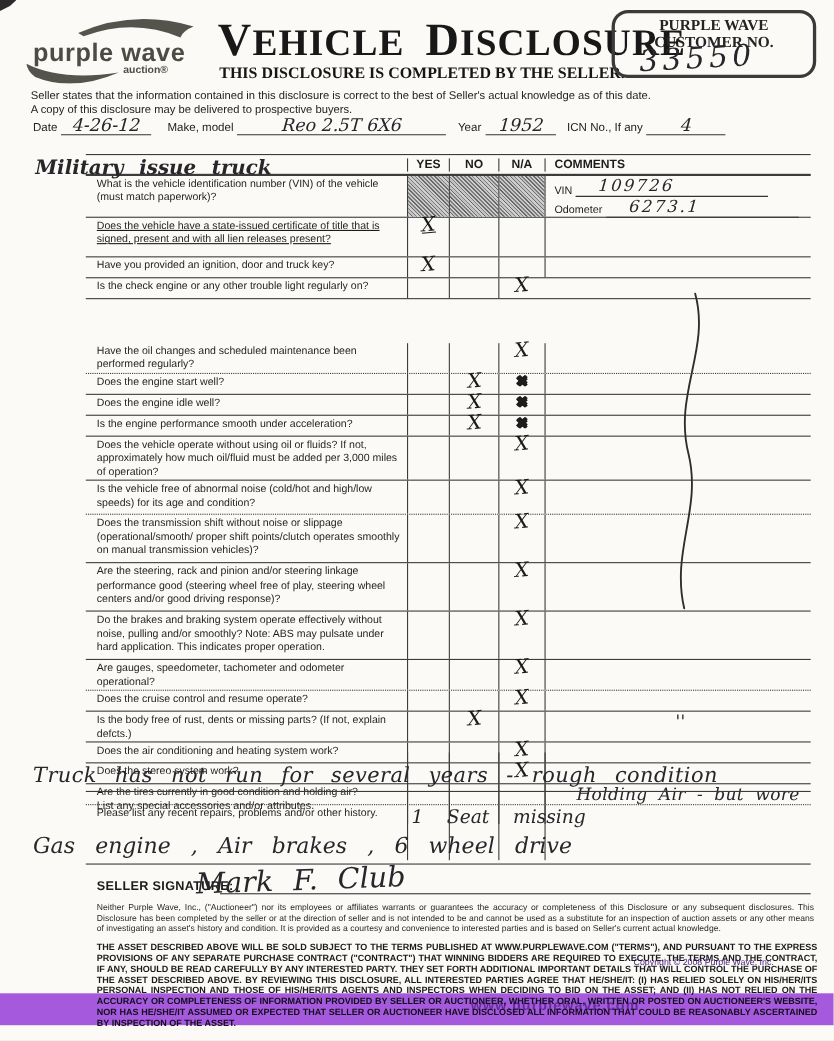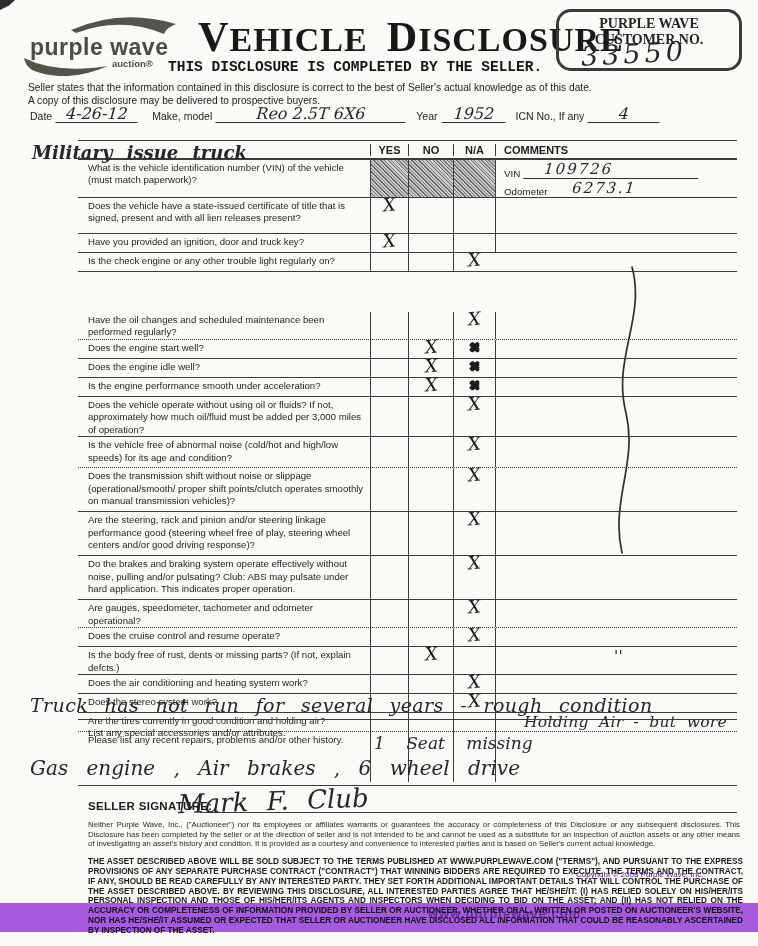--- a/index.html
+++ b/index.html
@@ -11,22 +11,22 @@
   .logo{position:absolute;left:16px;top:10px;width:178px;height:66px;}
   .logo svg{position:absolute;left:0;top:0;}
   .logo-text{position:absolute;left:14px;top:24px;font-size:23px;font-weight:bold;
         letter-spacing:.5px;color:#4d4c44;}
   .logo-sub{position:absolute;left:96px;top:48px;font-size:9.5px;font-weight:bold;color:#4d4c44;}
   .title{position:absolute;left:198px;top:12px;width:362px;text-align:center;
         font-family:"Liberation Serif",serif;font-weight:bold;font-size:34px;color:#181818;
         text-transform:uppercase;letter-spacing:1px;white-space:nowrap;}
   .title span{display:inline-block;}
   .title span::first-letter{font-size:1.24em;}
-  .subtitle{position:absolute;left:168px;top:59px;width:400px;text-align:left;
-        font-family:Liberation Mono, monospace;font-weight:bold;font-size:14.5px;color:#161616;}
+  .subtitle{position:absolute;left:168px;top:59px;width:400px;text-align:right;
+        font-family:Liberation Serif, serif;font-weight:bold;font-size:14.5px;color:#161616;}
   .custbox{position:absolute;left:556px;top:9px;width:186px;height:62px;border:3px solid #3a3a3a;
         border-radius:15px;text-align:center;padding-top:4px;box-sizing:border-box;
         font-family:"Liberation Serif",serif;font-weight:bold;font-size:14px;line-height:1.15;color:#242424;}
   .custnum{position:absolute;left:22px;top:26px;font-size:27px;letter-spacing:4px;
         transform:rotate(-3deg);font-weight:normal;}
   
   .hw{font-family:"DejaVu Serif",serif;font-style:italic;color:#26262b;}
   
   .intro{position:absolute;left:28px;top:82px;width:716px;font-size:10.2px;line-height:1.27;color:#232323;}
   .fieldline{position:absolute;left:30px;top:106px;width:712px;display:flex;align-items:flex-end;
@@ -148,21 +148,21 @@
             <div class="vinrow">
               <span class="vlbl">VIN</span>
               <span class="vval hw">109726</span>
             </div>
             <div class="vinrow">
               <span class="vlbl">Odometer</span>
               <span class="vval hw">6273.1</span>
             </div>
           </div>
         </div>
-        <div class="trow" style="min-height: 36px;">
+        <div class="trow" style="min-height: 36px; text-decoration: underline;">
           <div class="qcell">Does the vehicle have a state-issued certificate of title that is signed, present and with all lien releases present?</div>
           <div class="acell a-yes">
             <span class="xmark">X</span>
           </div>
           <div class="acell a-no"></div>
           <div class="acell a-na"></div>
           <div class="ccell hw"></div>
         </div>
         <div class="trow" style="min-height: 16px;">
           <div class="qcell">Have you provided an ignition, door and truck key?</div>
@@ -253,21 +253,21 @@
         <div class="trow" style="min-height: 44px;">
           <div class="qcell">Are the steering, rack and pinion and/or steering linkage performance good (steering wheel free of play, steering wheel centers and/or good driving response)?</div>
           <div class="acell a-yes"></div>
           <div class="acell a-no"></div>
           <div class="acell a-na">
             <span class="xmark">X</span>
           </div>
           <div class="ccell hw"></div>
         </div>
         <div class="trow" style="min-height: 44px;">
-          <div class="qcell">Do the brakes and braking system operate effectively without noise, pulling and/or pulsating? Club: ABS may pulsate under hard application.  This indicates proper operation.</div>
+          <div class="qcell">Do the brakes and braking system operate effectively without noise, pulling and/or smoothly? Note: ABS may pulsate under hard application.  This indicates proper operation.</div>
           <div class="acell a-yes"></div>
           <div class="acell a-no"></div>
           <div class="acell a-na">
             <span class="xmark">X</span>
           </div>
           <div class="ccell hw"></div>
         </div>
         <div class="trow dotted" style="min-height: 19px;">
           <div class="qcell">Are gauges, speedometer, tachometer and odometer operational?</div>
           <div class="acell a-yes"></div>

